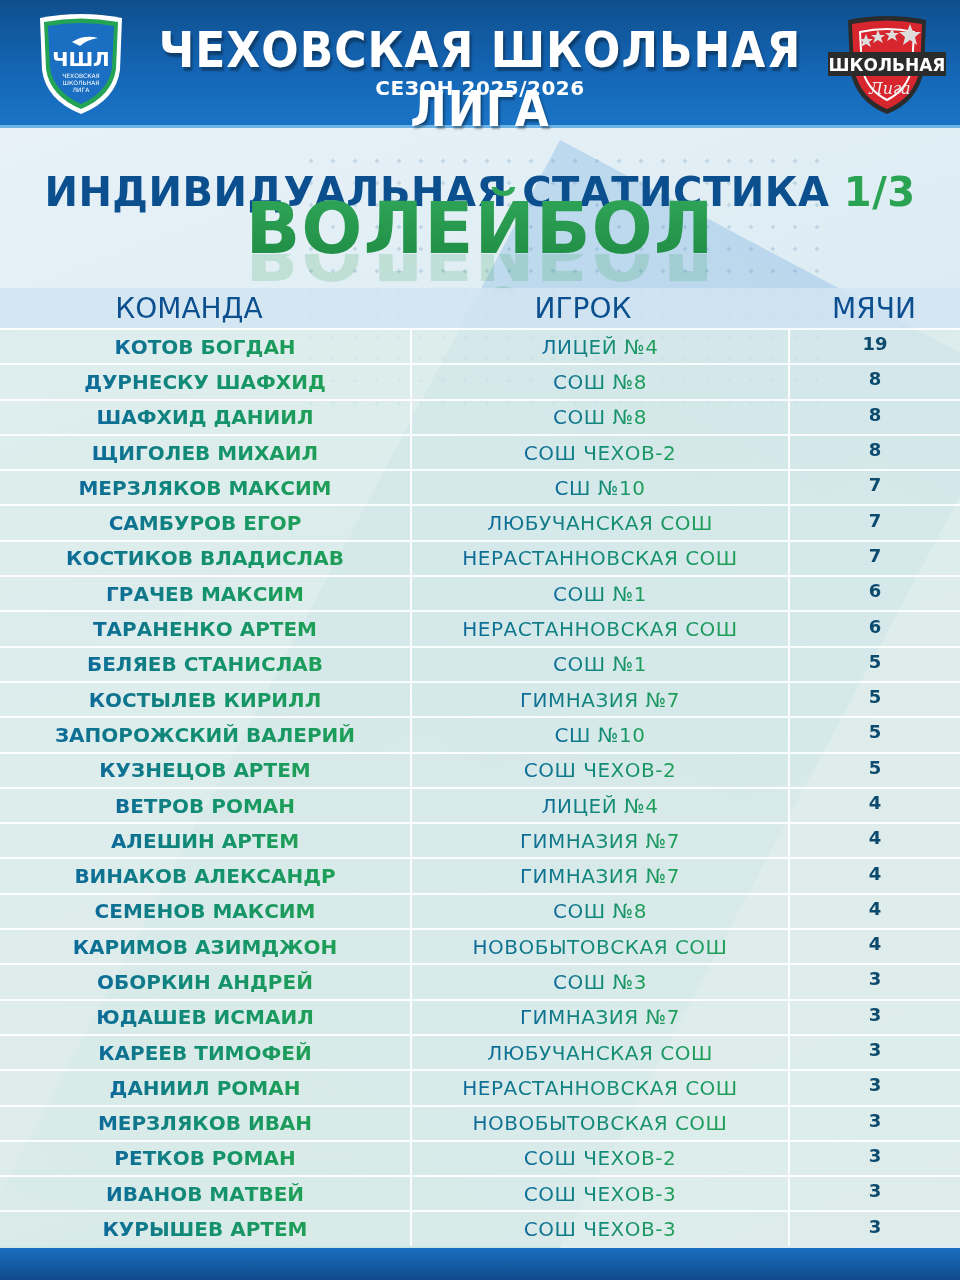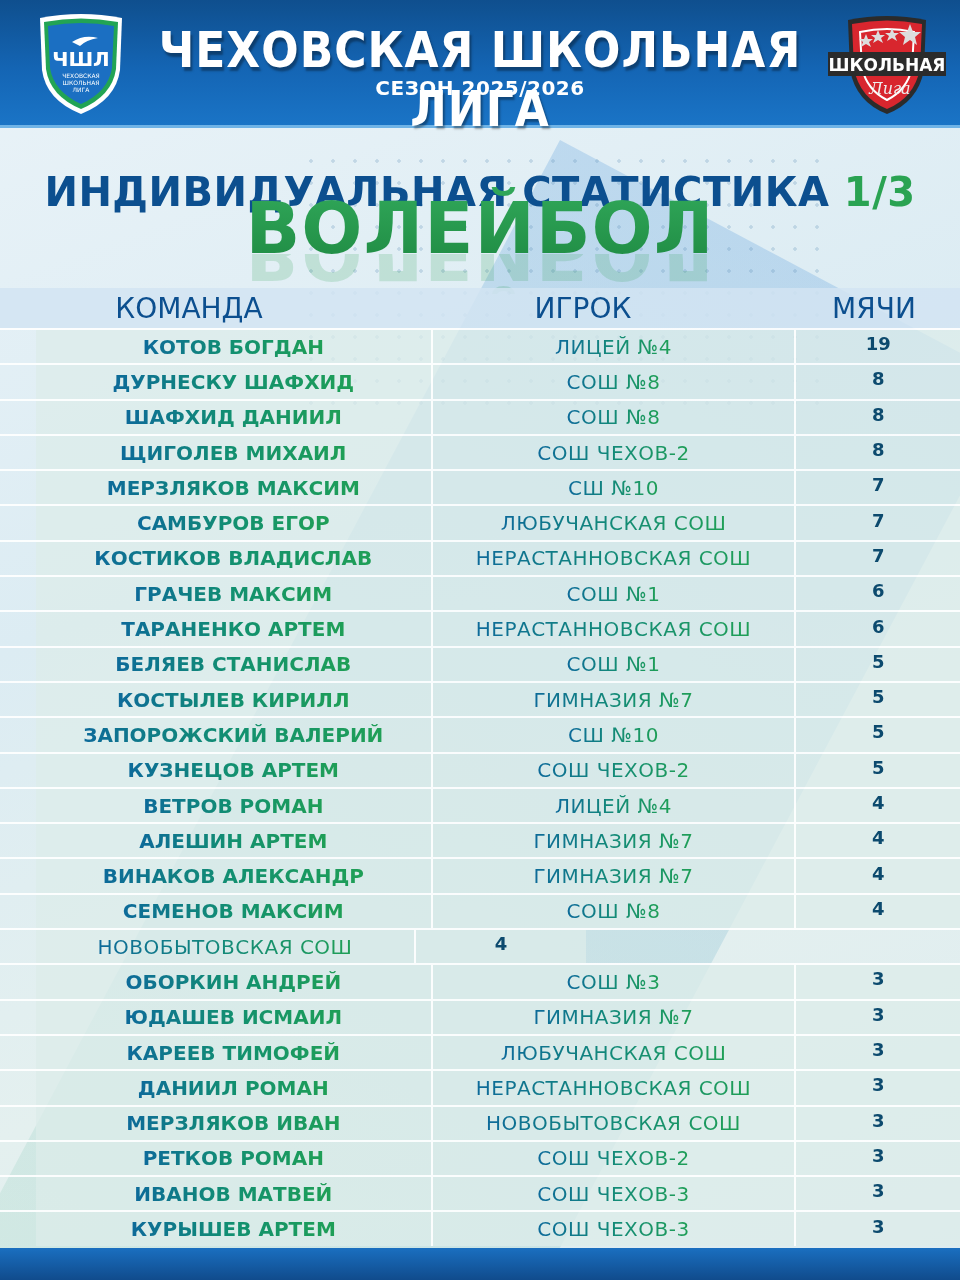--- a/index.html
+++ b/index.html
@@ -78,21 +78,20 @@
   .thead .th {
     font-family: "DejaVu Sans", sans-serif; font-size: 28px; color: #0c4f8f;
     text-align: center;
   }
   .col-player { width: 410px; }
   .col-team { width: 378px; }
   .col-balls { width: 172px; }
   .row {
     display: flex; height: 35.3px; align-items: center;
     border-top: 2px solid rgba(255,255,255,0.9);
-    padding-left: 36px;
   }
   .row .cell {
     height: 100%; display: flex; align-items: center; justify-content: center;
     background: rgba(220,236,234,0.75);
   }
   .row .cell + .cell { border-left: 2px solid rgba(255,255,255,0.9); }
   .player-name {
     font-family: "DejaVu Sans", sans-serif; font-weight: bold; font-size: 20px;
     background: linear-gradient(90deg, #0d6a9a 0%, #129070 50%, #1f9f56 100%);
     -webkit-background-clip: text; background-clip: text; -webkit-text-fill-color: transparent;
@@ -340,20 +339,23 @@
           <span class="player-name">СЕМЕНОВ МАКСИМ</span>
         </div>
         <div class="cell col-team">
           <span class="team-name">СОШ №8</span>
         </div>
         <div class="cell col-balls">
           <span class="balls-val">4</span>
         </div>
       </div>
       <div class="row">
+        <div class="cell col-player">
+          <span class="player-name">КАРИМОВ АЗИМДЖОН</span>
+        </div>
         <div class="cell col-team">
           <span class="team-name">НОВОБЫТОВСКАЯ СОШ</span>
         </div>
         <div class="cell col-balls">
           <span class="balls-val">4</span>
         </div>
       </div>
       <div class="row">
         <div class="cell col-player">
           <span class="player-name">ОБОРКИН АНДРЕЙ</span>

